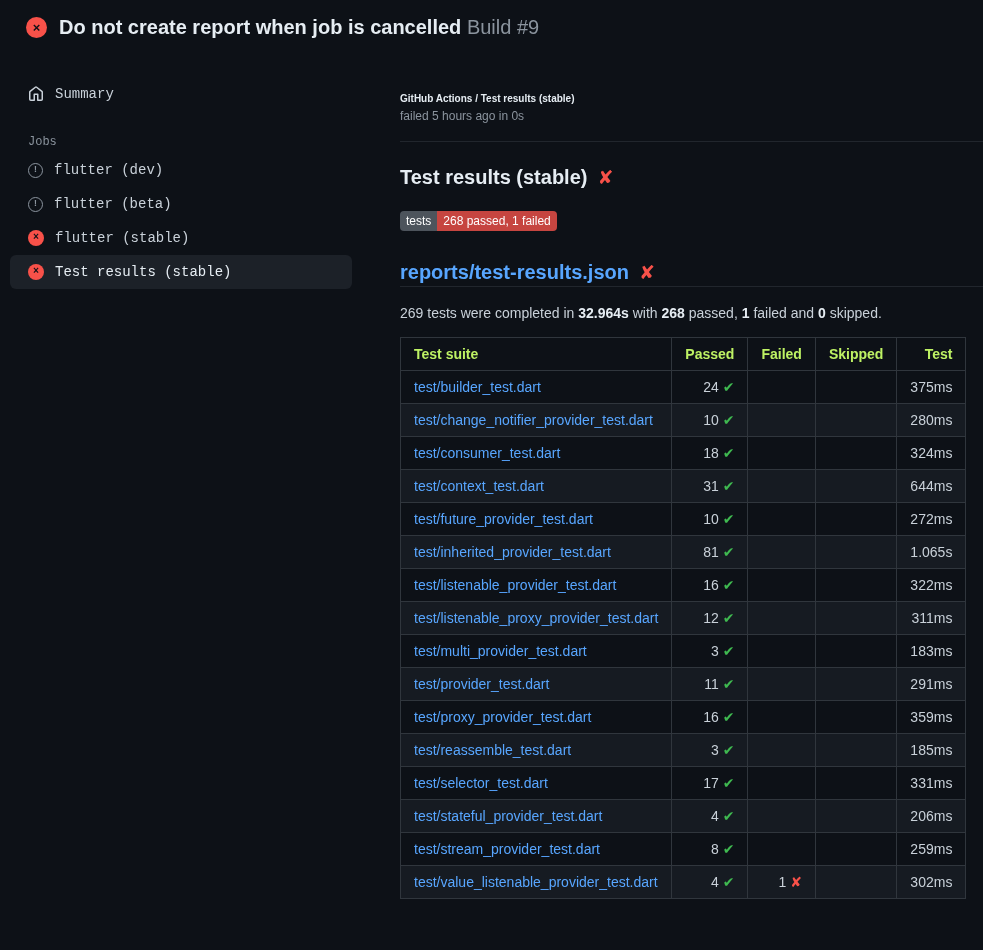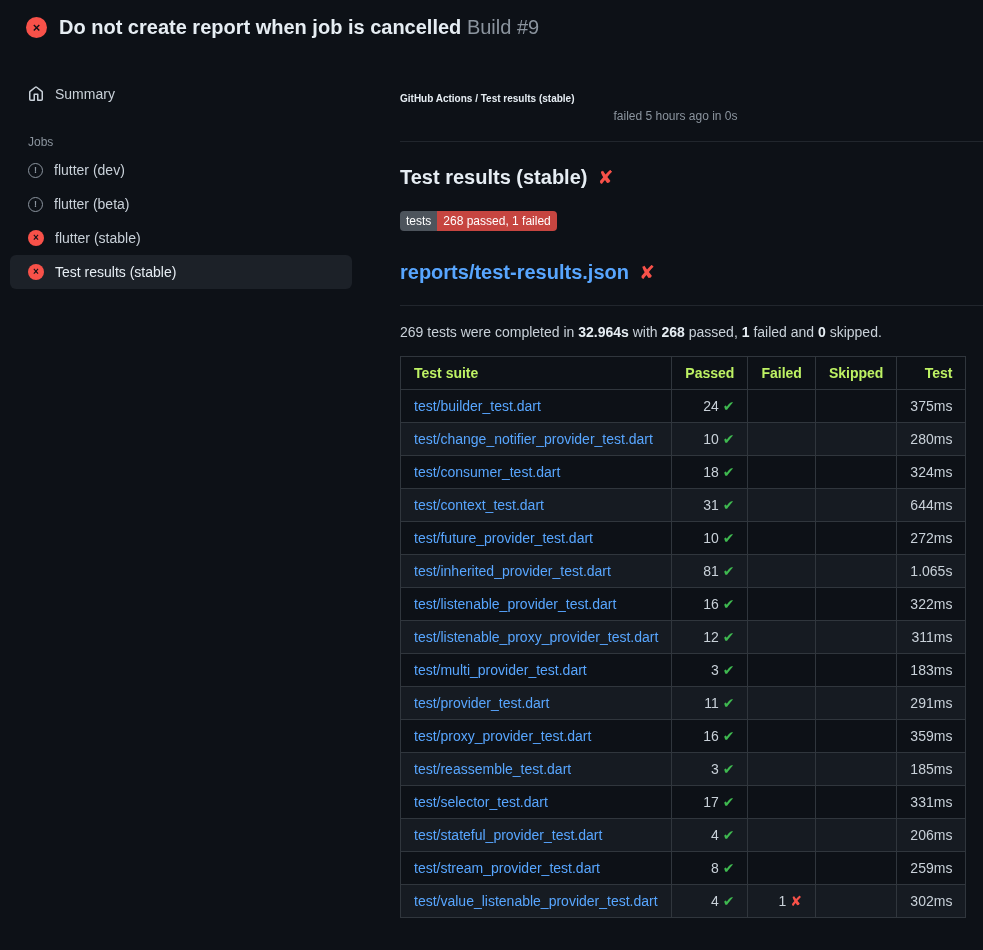--- a/index.html
+++ b/index.html
@@ -33,21 +33,21 @@
   }
   .x-circle.lg { width: 21px; height: 21px; font-size: 13px; }
   .x-circle.sm { width: 16px; height: 16px; font-size: 10px; }
   .page-title { margin: 0; font-size: 20px; font-weight: 700; color: #e6edf3; }
   .build-num { color: var(--muted, #8b949e); font-weight: 400; }
 
   
   .layout { display: flex; align-items: flex-start; }
 
   
-  .sidebar { width: 360px; flex: none; padding: 24px 8px 0 10px; }
+  .sidebar { width: 360px; flex: none; padding: 24px 8px 0 10px; font-family: Liberation Mono, monospace; }
   .side-item {
     display: flex;
     align-items: center;
     gap: 11px;
     padding: 9px 18px;
     border-radius: 6px;
     color: #c9d1d9;
     cursor: pointer;
   }
   .side-item.selected { background: var(--selected-bg, #1c2128); color: #e6edf3; }
@@ -62,21 +62,21 @@
     align-items: center;
     justify-content: center;
     font-size: 9px;
     font-weight: 700;
     flex: none;
   }
 
   
   .main { flex: 1; min-width: 0; padding: 40px 32px 24px 40px; }
   .breadcrumb { font-weight: 700; font-size: 10px; color: #e6edf3; }
-  .status-line { color: var(--muted, #8b949e); font-size: 12px; margin-top: 5px; text-align: center; }
+  .status-line { color: var(--muted, #8b949e); font-size: 12px; margin-top: 5px; }
   .divider { border: 0; border-top: 1px solid #21262d; margin: 18px -32px 0 0; }
   .section-title {
     display: flex; align-items: center; gap: 10px;
     font-size: 20px; font-weight: 700; color: #e6edf3;
     margin: 24px 0 0;
   }
   .cross { color: var(--danger-red, #f85149); }
   .cross.big { font-size: 19px; }
   .badge {
     display: inline-flex;
@@ -85,21 +85,21 @@
     border-radius: 4px;
     overflow: hidden;
     margin-top: 22px;
   }
   .badge-label { background: var(--badge-gray, #4d545c); color: #ffffff; padding: 4px 6px; }
   .badge-value { background: var(--badge-red, #c64540); color: #ffffff; padding: 4px 6px; }
   .report-heading {
     display: flex; align-items: center; gap: 10px;
     font-size: 20px; font-weight: 700;
     margin: 30px -32px 0 0;
-    padding-bottom: 21px;
+    padding-bottom: 2px;
     border-bottom: 1px solid #21262d;
   }
   .report-link { color: var(--accent-blue, #58a6ff); text-decoration: none; }
   .summary-line { margin: 18px 0 16px; color: #c9d1d9; }
   .summary-line b { color: #e6edf3; }
 
   
   .results-table { border-collapse: collapse; width: 100%; font-size: 14px; }
   .results-table th, .results-table td { border: 1px solid var(--border, #30363d); padding: 8px 13px; }
   .results-table th { font-weight: 700; color: #bef264; }

